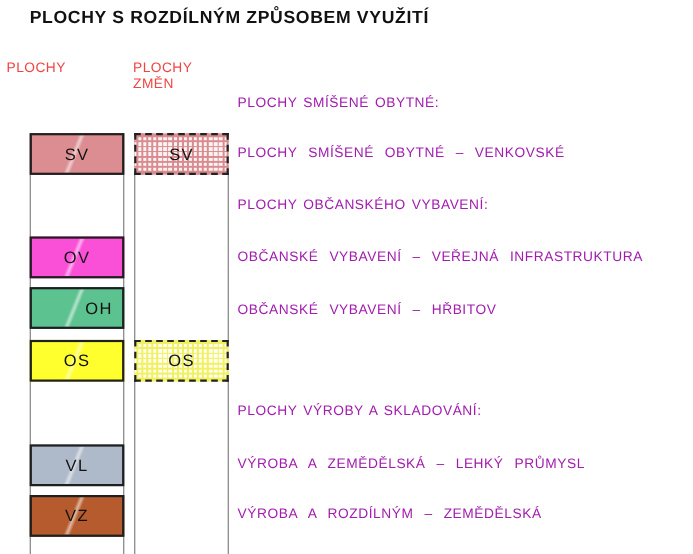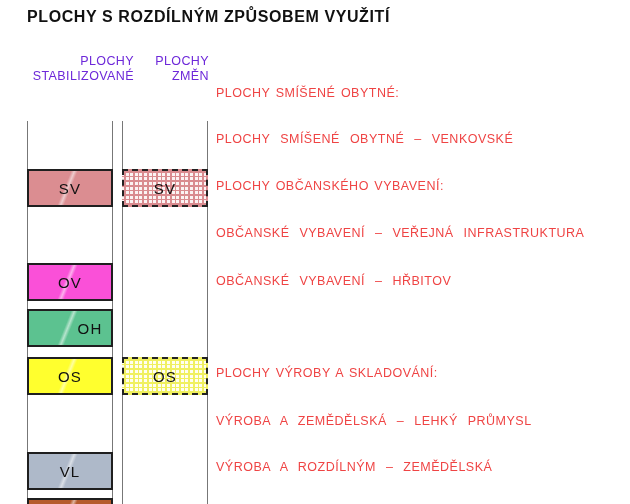--- a/index.html
+++ b/index.html
@@ -5,68 +5,67 @@
   html,body{margin:0;padding:0;background:#fff;}
   .page{
     position:relative;width:630px;height:504px;background:#ffffff;overflow:hidden;
     font-family:"Liberation Sans",sans-serif;color:#1a1a1a;
   }
   .title{
     position:absolute;left:27px;top:8px;font-size:16px;font-weight:bold;
     letter-spacing:.6px;white-space:nowrap;color:#111;
   }
   .colhead{
-    position:absolute;top:54px;text-align:right;font-size:12.5px;line-height:15px;
-    letter-spacing:.4px;color:#6d28d9;
+    position:absolute;top:54px;text-align:left;font-size:12.5px;line-height:15px;
+    letter-spacing:.4px;color:#ef4444;
   }
   .colhead.stab{left:6px;width:128px;}
   .colhead.chg{left:121px;width:88px;}
   .colbar{
     position:absolute;top:121px;height:383px;width:86px;box-sizing:border-box;
     border-left:1px solid #777;border-right:1px solid #777;background:#fff;
   }
   .colbar.stab{left:27px;}
   .colbar.chg{left:122px;}
   .swatch{
     position:absolute;width:86px;height:38px;box-sizing:border-box;
     border:2px solid #1f1f1f;display:flex;align-items:center;justify-content:center;
-    font-size:15px;letter-spacing:1.2px;color:#111;margin-top:48px;
+    font-size:15px;letter-spacing:1.2px;color:#111;
   }
   .swatch.solid{
     left:27px;
     background-image:linear-gradient(112deg,transparent 44%,rgba(255,255,255,.55) 47.5%,transparent 51%);
   }
   .swatch.hatch{
     left:122px;border-style:dashed;border-color:#222;
     background-color:var(--bg);
     background-image:
       repeating-linear-gradient(0deg,var(--line) 0 1.6px,transparent 1.6px 4.6px),
       repeating-linear-gradient(90deg,var(--line) 0 1.6px,transparent 1.6px 4.6px);
   }
   .sw-sv{top:121px}.sw-ov{top:215px}.sw-oh{top:261px}
   .sw-os{top:309px}.sw-vl{top:404px}.sw-vz{top:450px}
   .lbl{
     position:absolute;left:216px;font-size:12.5px;line-height:16px;
-    letter-spacing:.5px;white-space:nowrap;color:#ef4444;
+    letter-spacing:.5px;white-space:nowrap;color:#a21caf;
   }
   .lbl-item{word-spacing:6px;}
   .lbl-section{word-spacing:1.5px;}
   .l1{top:85px}.l2{top:131px}.l3{top:178px}.l4{top:225px}.l5{top:273px}
   .l6{top:320px}.l7{top:365px}.l8{top:413px}.l9{top:459px}
 </style>
 </head>
 <body>
 
 <div class="page">
 
   <div class="title">PLOCHY S ROZDÍLNÝM ZPŮSOBEM VYUŽITÍ</div>
 
   <div class="colhead stab">
     <div>PLOCHY</div>
-    <div>STABILIZOVANÉ</div>
   </div>
   <div class="colhead chg">
     <div>PLOCHY</div>
     <div>ZMĚN</div>
   </div>
 
   <div class="colbar stab"></div>
   <div class="colbar chg"></div>
 
   <div class="swatch solid sw-sv" style="background-color: rgb(219, 141, 145);">

